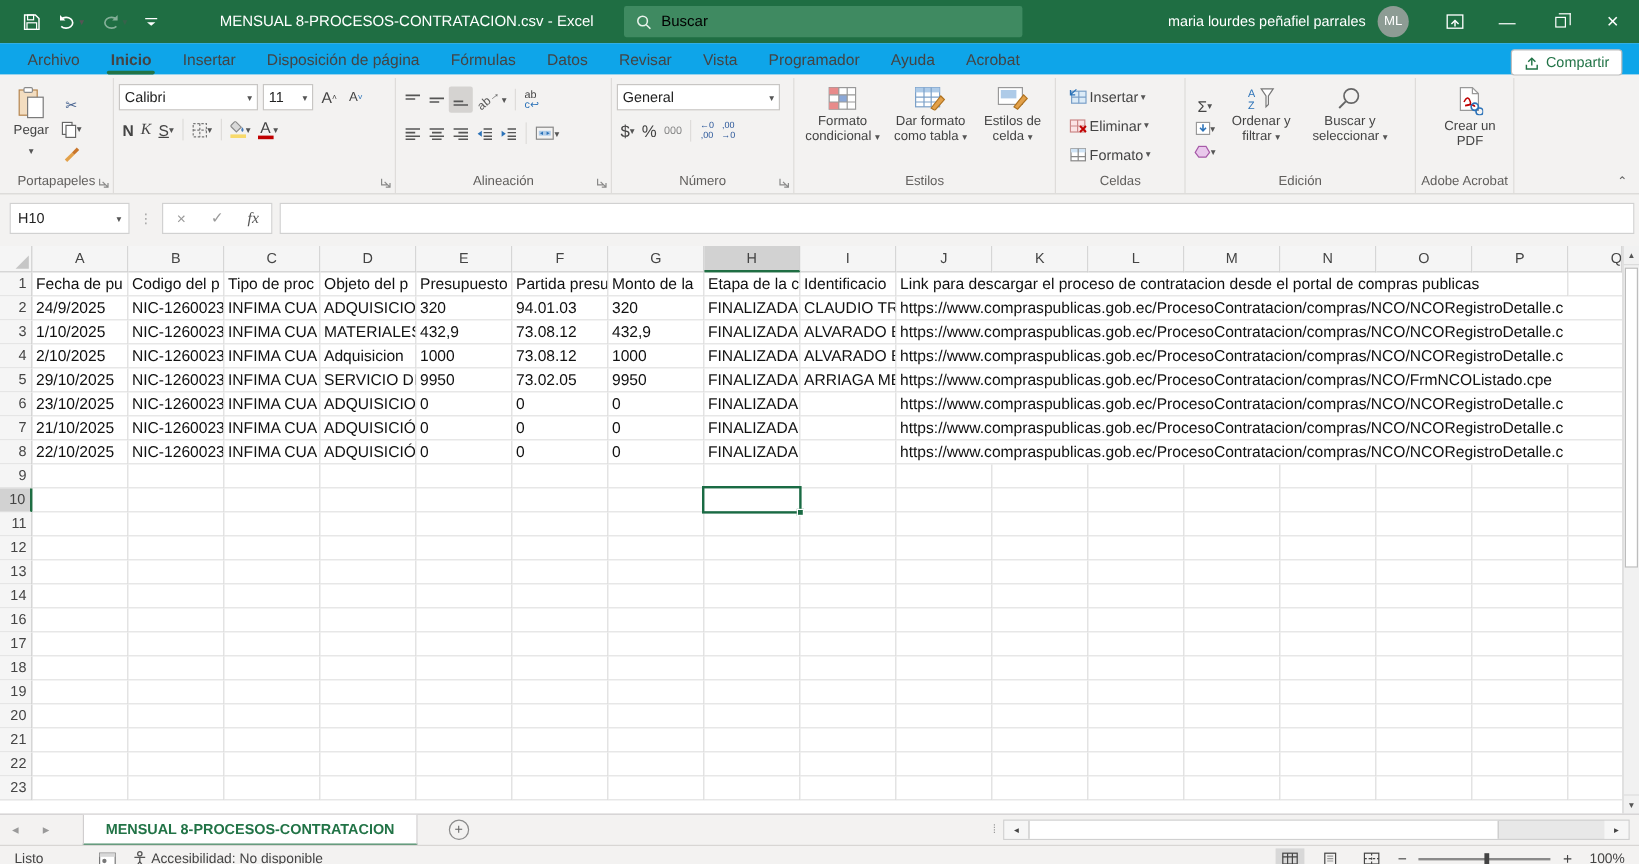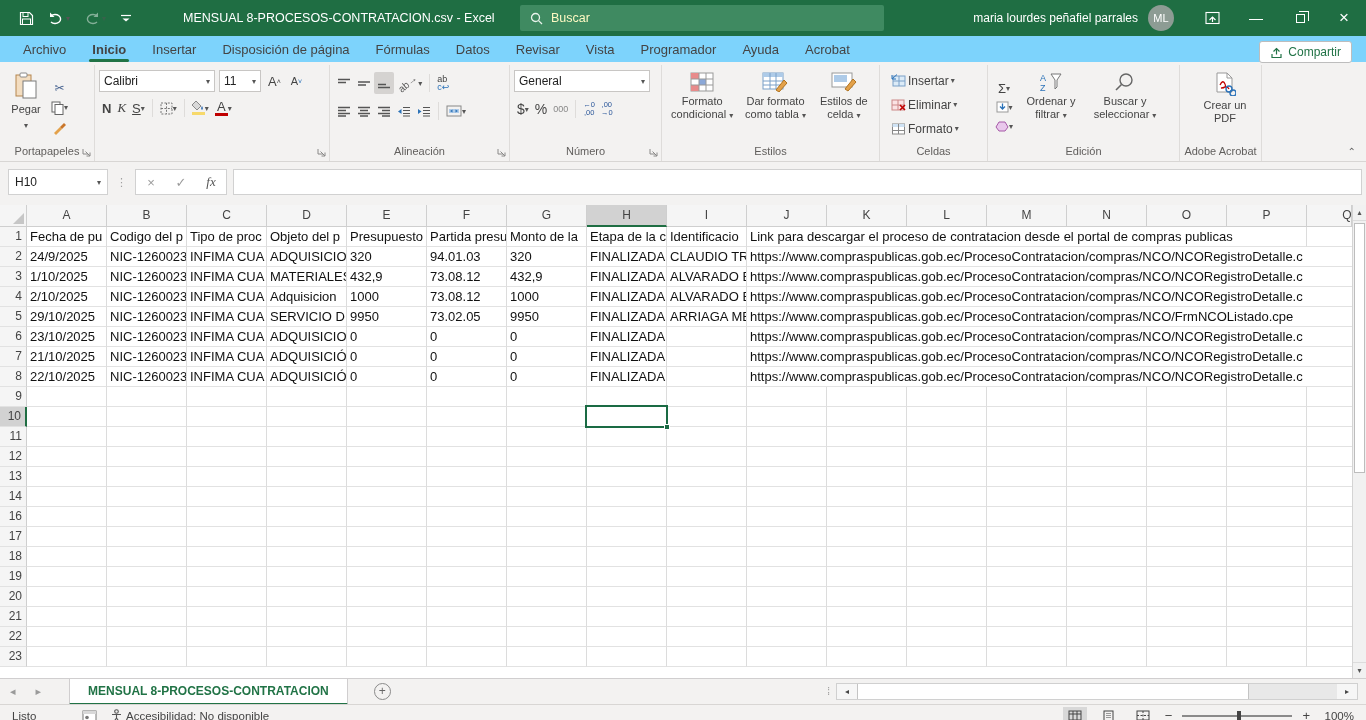--- a/index.html
+++ b/index.html
@@ -7,30 +7,30 @@
   body { font-family:"Liberation Sans","DejaVu Sans",sans-serif; font-size:12px; color:#333; }
   .app { position:relative; width:1366px; height:720px; background:#f3f2f1; overflow:hidden; }
 
   
   .titlebar { position:absolute; top:0; left:0; width:1366px; height:36px; background:#1f6e43; display:flex; align-items:center; color:#fff; }
   .qat { display:flex; align-items:center; gap:4px; padding-left:14px; }
   .qbtn { display:flex; align-items:center; justify-content:center; height:26px; padding:0 5px; color:#fff; }
   .qbtn .dd { font-size:8px; margin-left:2px; }
   .dim { opacity:.45; }
   .doc-title { margin-left:46px; font-size:12.5px; color:#fff; white-space:nowrap; }
-  .searchbox { position:absolute; left:520px; top:5px; width:364px; height:26px; background:#3f8a61; border-radius:2px; display:flex; align-items:center; padding-left:10px; gap:8px; color:#fef9c3; font-size:12.5px; }
+  .searchbox { position:absolute; left:520px; top:5px; width:332px; height:26px; background:#3f8a61; border-radius:2px; display:flex; align-items:center; padding-left:10px; gap:8px; color:#000000; font-size:12.5px; }
   .tb-right { position:absolute; right:0; top:0; height:36px; display:flex; align-items:center; }
   .user-name { font-size:12px; margin-right:10px; white-space:nowrap; }
   .avatar { width:26px; height:26px; border-radius:50%; background:#8d9c94; color:#fff; font-size:11px; display:flex; align-items:center; justify-content:center; margin-right:16px; }
   .winbtn { width:44px; height:36px; display:flex; align-items:center; justify-content:center; font-size:14px; color:#fff; }
   .restore-glyph { width:9px; height:9px; border:1px solid #fff; position:relative; }
   .restore-glyph::before { content:''; position:absolute; left:2px; top:-4px; width:9px; height:9px; border:1px solid #fff; border-left:none; border-bottom:none; }
 
   
-  .tabrow { position:absolute; top:36px; left:0; width:1366px; height:26px; background:#7dd3fc; display:flex; align-items:flex-end; }
+  .tabrow { position:absolute; top:36px; left:0; width:1366px; height:26px; background:#0ea5e9; display:flex; align-items:flex-end; }
   .tabs { display:flex; height:100%; align-items:stretch; padding-left:10px; }
   .tab { padding:0 13px; display:flex; align-items:center; font-size:13px; color:#444; position:relative; }
   .tab.active { font-weight:700; }
   .tab.active::after { content:''; position:absolute; left:10px; right:10px; bottom:0; height:3px; background:#217346; border-radius:2px; }
   .share { position:absolute; right:14px; top:5px; height:22px; display:flex; align-items:center; gap:5px; background:#fff; border:1px solid #bdbdbd; border-radius:3px; padding:0 10px; color:#217346; font-size:12px; font-family:inherit; }
 
   
   .ribbon { position:absolute; top:65px; left:0; width:1366px; height:97px; background:#f3f2f1; border-bottom:1px solid #d8d6d4; display:flex; }
   .rgroup { position:relative; height:100%; border-right:1px solid #dedcda; display:flex; flex-direction:column; }
   .rgc { flex:1; display:flex; padding:5px 4px 0 4px; }

